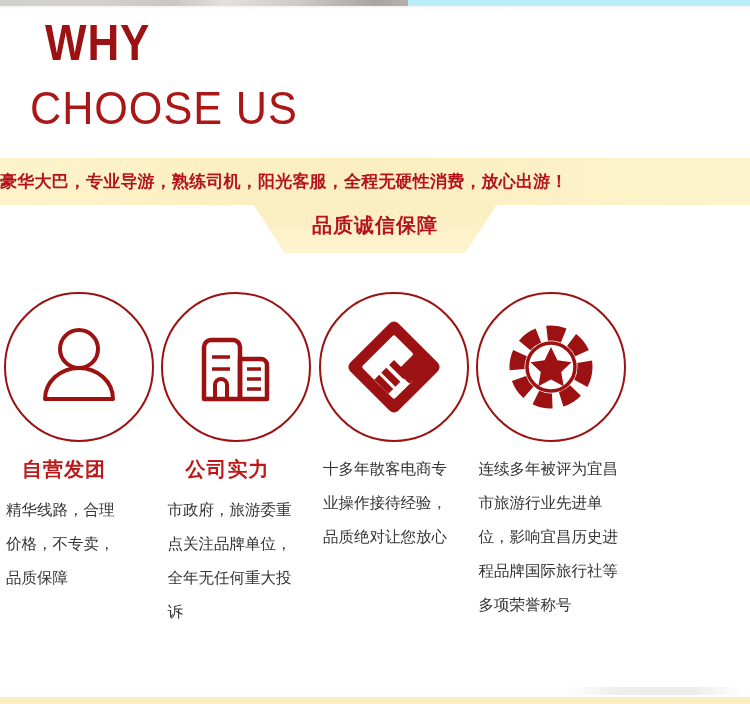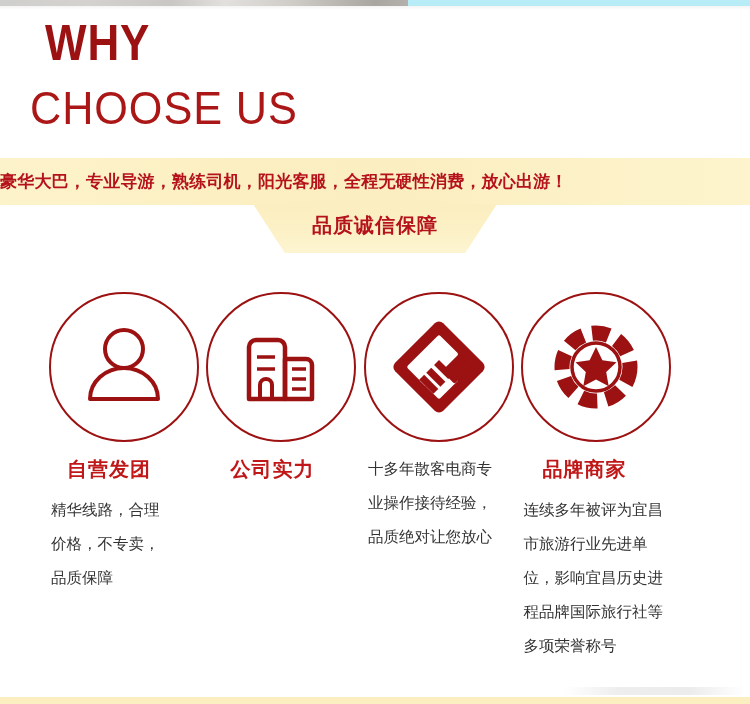--- a/index.html
+++ b/index.html
@@ -115,21 +115,20 @@
     color: #b5121b;
     letter-spacing: 1px;
   }
 
   
   .features {
     position: absolute;
     top: 292px; left: 0;
     width: 630px;
     display: flex;
-    margin-left: 45px;
   }
   .feature-col {
     width: 187.5px;
     display: flex;
     flex-direction: column;
     align-items: center;
   }
   .icon-circle {
     width: 150px;
     height: 150px;
@@ -231,20 +230,21 @@
         <path d="M50 38 h21 a6 6 0 0 1 6 6 v34 h-27 Z" fill="none" stroke="#9c1111" stroke-width="4.5" stroke-linejoin="round"></path>
         <line x1="22" y1="36" x2="40" y2="36" stroke="#9c1111" stroke-width="3.5"></line>
         <line x1="22" y1="48" x2="40" y2="48" stroke="#9c1111" stroke-width="3.5"></line>
         <line x1="57" y1="48" x2="71" y2="48" stroke="#9c1111" stroke-width="3.5"></line>
         <line x1="57" y1="58" x2="71" y2="58" stroke="#9c1111" stroke-width="3.5"></line>
         <line x1="57" y1="68" x2="71" y2="68" stroke="#9c1111" stroke-width="3.5"></line>
         <path d="M25 78 v-14 a6 6 0 0 1 12 0 v14" fill="none" stroke="#9c1111" stroke-width="4"></path>
       </svg>
     </div>
     <div class="feature-title">公司实力</div>
+    <div class="feature-body">市政府，旅游委重点关注品牌单位，全年无任何重大投诉</div>
   </div>
 
   <div class="feature-col c3">
     <div class="icon-circle">
       <svg width="100" height="100" viewBox="0 0 100 100">
         <g transform="rotate(45 50 50)">
           <rect x="16" y="16" width="68" height="68" rx="6" fill="#9c1111"></rect>
           <rect x="27" y="27" width="28" height="46" rx="2" fill="#ffffff"></rect>
           <rect x="45" y="45" width="28" height="28" rx="2" fill="#ffffff"></rect>
           <rect x="45" y="45" width="20" height="7" fill="#9c1111"></rect>
@@ -258,20 +258,19 @@
   </div>
 
   <div class="feature-col c4">
     <div class="icon-circle">
       <svg width="100" height="100" viewBox="0 0 100 100">
         <circle cx="50" cy="50" r="34" fill="none" stroke="#9c1111" stroke-width="15" stroke-dasharray="17 9"></circle>
         <circle cx="50" cy="50" r="24" fill="none" stroke="#9c1111" stroke-width="3.5"></circle>
         <path d="M50 30 L56.4 43.2 L70.5 45.2 L60.2 55.1 L62.7 69.2 L50 62.5 L37.3 69.2 L39.8 55.1 L29.5 45.2 L43.6 43.2 Z" fill="#9c1111"></path>
       </svg>
     </div>
-    <div class="feature-title">品牌商家</div>
     <div class="feature-body">连续多年被评为宜昌市旅游行业先进单位，影响宜昌历史进程品牌国际旅行社等多项荣誉称号</div>
   </div>
 
 </div>
 
 <div class="bottom-ghost"></div>
 <div class="bottom-strip"></div>
 
 </body></html>

